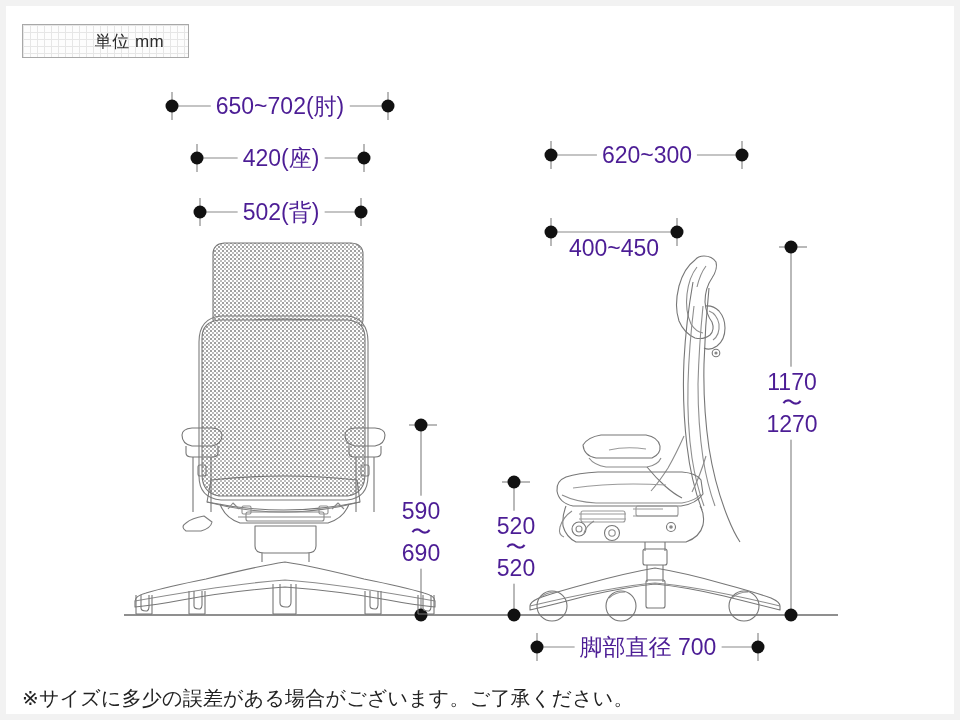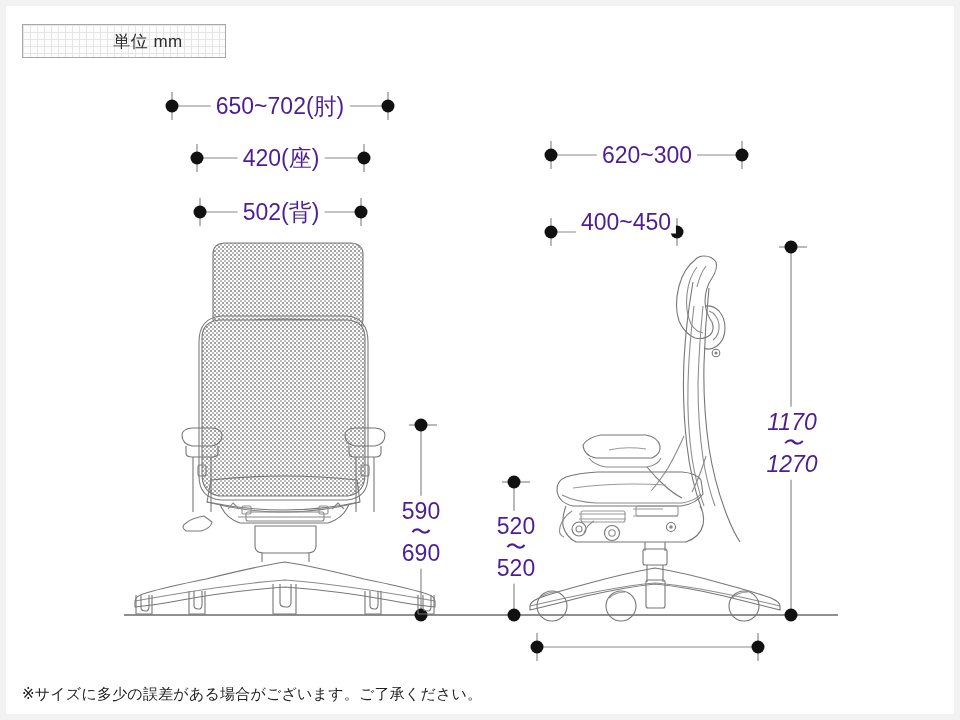--- a/index.html
+++ b/index.html
@@ -38,21 +38,21 @@
     position: absolute;
     left: 0;
     top: 0;
   }
 
   
   #unit-box {
     position: absolute;
     left: 16px;
     top: 18px;
-    width: 204px;
+    width: 167px;
     height: 34px;
     border: 1px solid #a8a8a8;
     box-sizing: border-box;
     background-color: #fdfdfd;
     background-image:
       repeating-linear-gradient(to right, #e6e6e6 0 1px, transparent 1px 7px),
       repeating-linear-gradient(to bottom, #e6e6e6 0 1px, transparent 1px 7px);
     display: flex;
     align-items: center;
     justify-content: center;
@@ -89,21 +89,21 @@
     display: block;
     font-size: 21px;
     line-height: 0.85;
   }
 
   
   #footnote {
     position: absolute;
     left: 16px;
     top: 679px;
-    font-size: 15px;
+    font-size: 20px;
     color: #222222;
     white-space: nowrap;
     letter-spacing: 0.2px;
   }
 
   
 </style>
 </head>
 <body>
 
@@ -339,36 +339,37 @@
     </svg>
 
     <div class="dim-label h" style="left:274px; top:100px;">650~702(肘)</div>
 
     <div class="dim-label h" style="left:275px; top:152px;">420(座)</div>
 
     <div class="dim-label h" style="left:275px; top:206px;">502(背)</div>
 
     <div class="dim-label h" style="left:641px; top:149px;">620~300</div>
 
-    <div class="dim-label h" style="left:608px; top:216px;margin-left:12px;">400~450</div>
-
+    <div class="dim-label h" style="left:608px; top:242px;">400~450</div>
+
+    <div class="dim-label h" style="left:642px; top:641px;">脚部直径 700</div>
 
     <div class="dim-label v" style="left:415px; top:526px;">
       <span>590</span>
       <span class="tilde">〜</span>
       <span>690</span>
     </div>
 
     <div class="dim-label v" style="left:510px; top:541px;">
       <span>520</span>
       <span class="tilde">〜</span>
       <span>520</span>
     </div>
 
-    <div class="dim-label v" style="left:786px; top:437px;font-style:italic;">
+    <div class="dim-label v" style="left:786px; top:397px;">
       <span>1170</span>
       <span class="tilde">〜</span>
       <span>1270</span>
     </div>
 
     <div id="footnote">※サイズに多少の誤差がある場合がございます。ご了承ください。</div>
 
   </div>
 </div>
 

